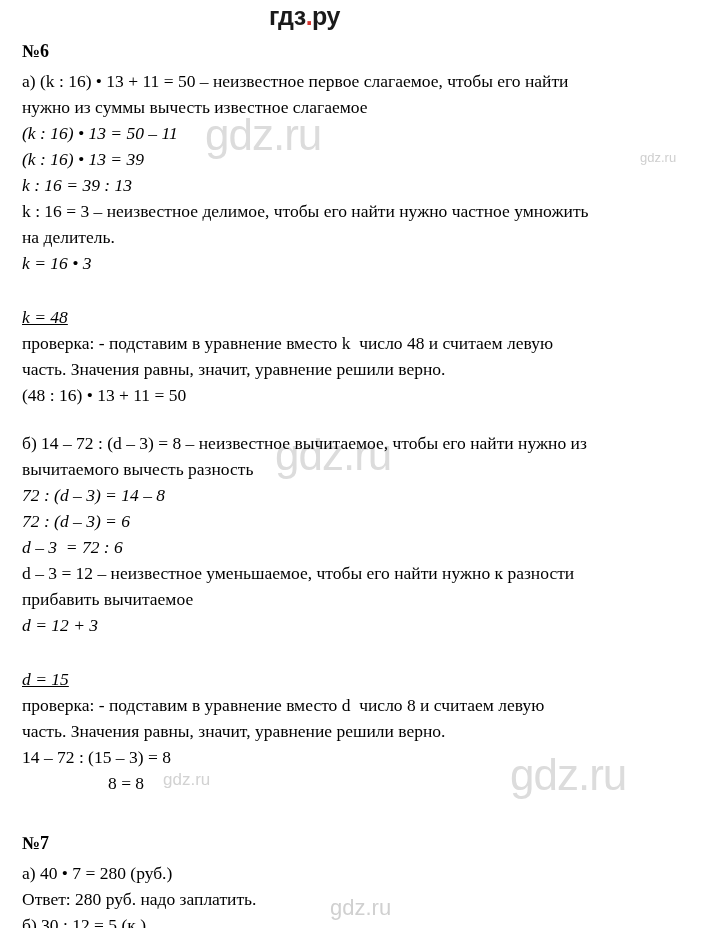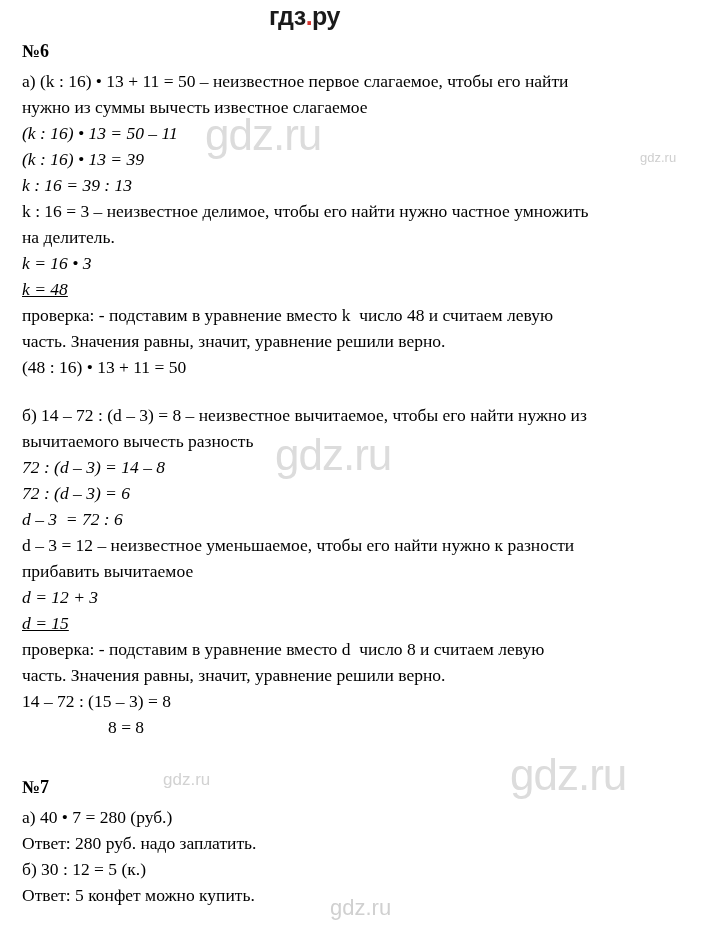--- a/index.html
+++ b/index.html
@@ -82,20 +82,21 @@
     margin: 0;
     white-space: pre-wrap;
     font-family: Liberation Serif, serif;
   }
   .indent {
     display: inline-block;
     width: 86px;
   }
   .underline {
     text-decoration: underline;
+    margin-top: 28px;
   }
   .ital {
     font-style: italic;
   }
   .gap {
     height: 22px;
   }
   .gap-lg {
     height: 34px;
   }

